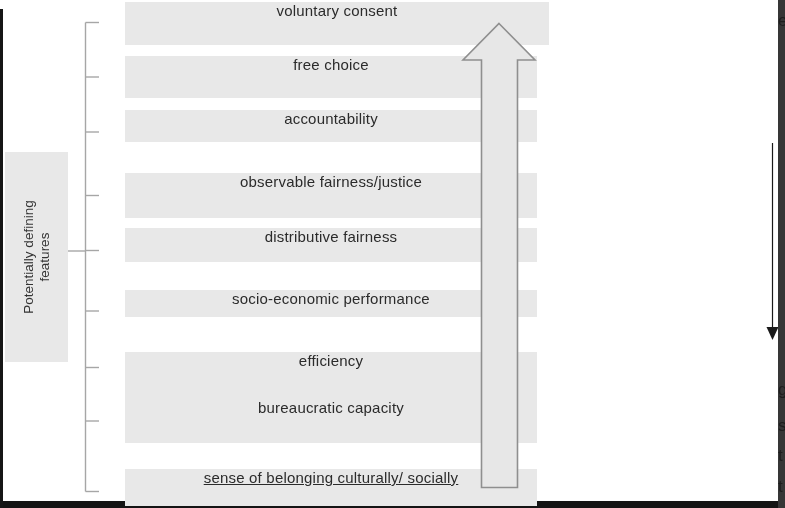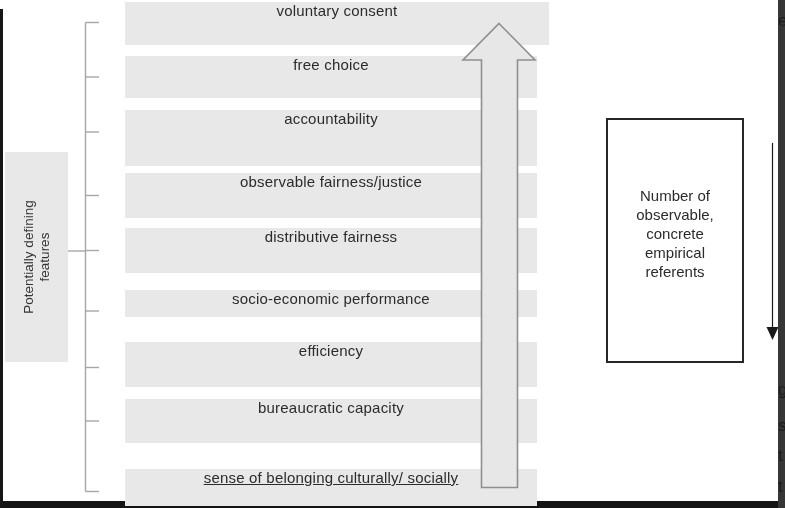--- a/index.html
+++ b/index.html
@@ -46,33 +46,33 @@
 
 <div id="stage">
 
   <div id="bars">
       <div class="bar" style="top: 2px; height: 43px; width: 424px;">
         <span>voluntary consent</span>
       </div>
       <div class="bar" style="top: 56px; height: 42px;">
         <span>free choice</span>
       </div>
-      <div class="bar" style="top: 110px; height: 56px;">
+      <div class="bar" style="top: 110px; height: 32px;">
         <span>accountability</span>
       </div>
       <div class="bar" style="top: 173px; height: 45px;">
         <span>observable fairness/justice</span>
       </div>
-      <div class="bar" style="top: 228px; height: 45px;">
+      <div class="bar" style="top: 228px; height: 34px;">
         <span>distributive fairness</span>
       </div>
       <div class="bar" style="top: 290px; height: 27px;">
         <span>socio-economic performance</span>
       </div>
-      <div class="bar" style="top: 342px; height: 45px;">
+      <div class="bar" style="top: 352px; height: 54px;">
         <span>efficiency</span>
       </div>
       <div class="bar" style="top: 399px; height: 44px;">
         <span>bureaucratic capacity</span>
       </div>
       <div class="bar" style="top: 469px; height: 37px; text-decoration: underline;">
         <span>sense of belonging culturally/ socially</span>
       </div>
     </div>
 
@@ -97,29 +97,20 @@
       <path d="M85.5 491.5 H99"></path>
       <path d="M68 251 H85.5"></path>
     </g>
     <polygon points="499,23.5 535,60 517.5,60 517.5,487.5 481.5,487.5 481.5,60 463,60" fill="#e7e7e7" stroke="#8f8f8f" stroke-width="1.6" stroke-linejoin="miter"></polygon>
     <g>
       <line x1="772.5" y1="143" x2="772.5" y2="328" stroke="#1a1a1a" stroke-width="1.2"></line>
       <polygon points="766.5,327 778.5,327 772.5,340" fill="#1a1a1a"></polygon>
     </g>
   </svg>
 
-  <div id="referents-box">
-    <div id="referents-text">
-        <div>Number of</div>
-        <div>observable,</div>
-        <div>concrete</div>
-        <div>empirical</div>
-        <div>referents</div>
-      </div>
-  </div>
 
   <div id="edge-bottom"></div>
   <div id="edge-left"></div>
   <div id="edge-right">
       <span class="frag" style="top: 12px;">e</span>
       <span class="frag" style="top: 381px;">g</span>
       <span class="frag" style="top: 417px;">s</span>
       <span class="frag" style="top: 447px;">t</span>
       <span class="frag" style="top: 478px;">t</span>
     </div>

